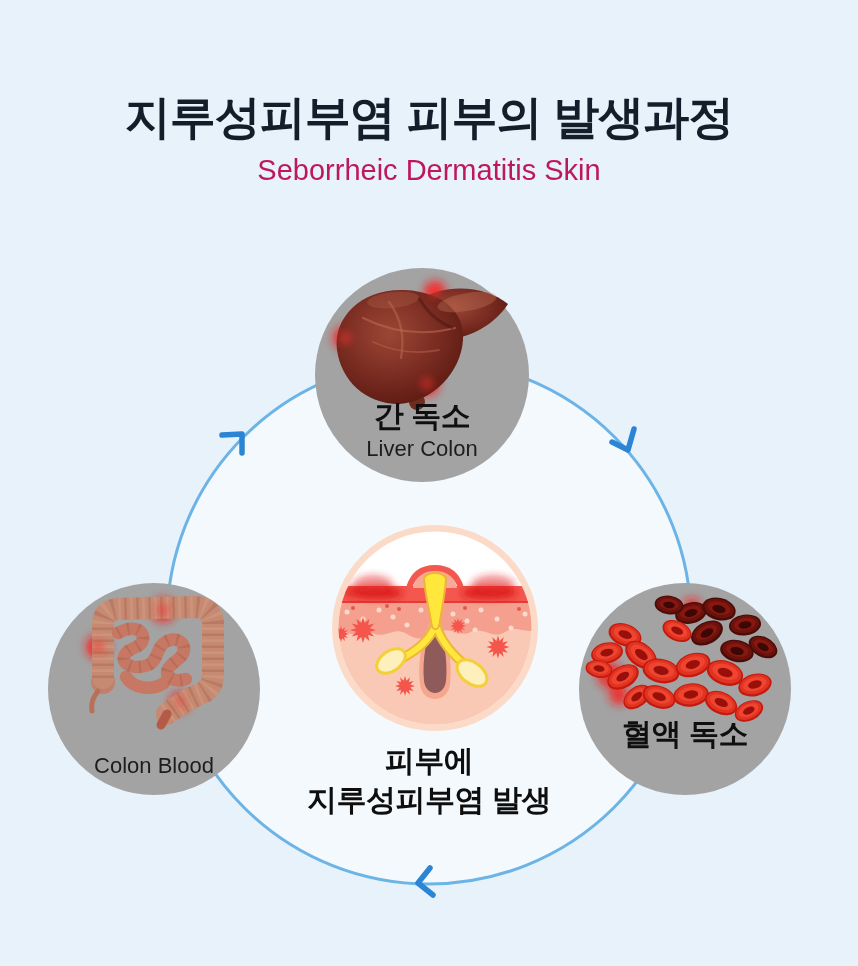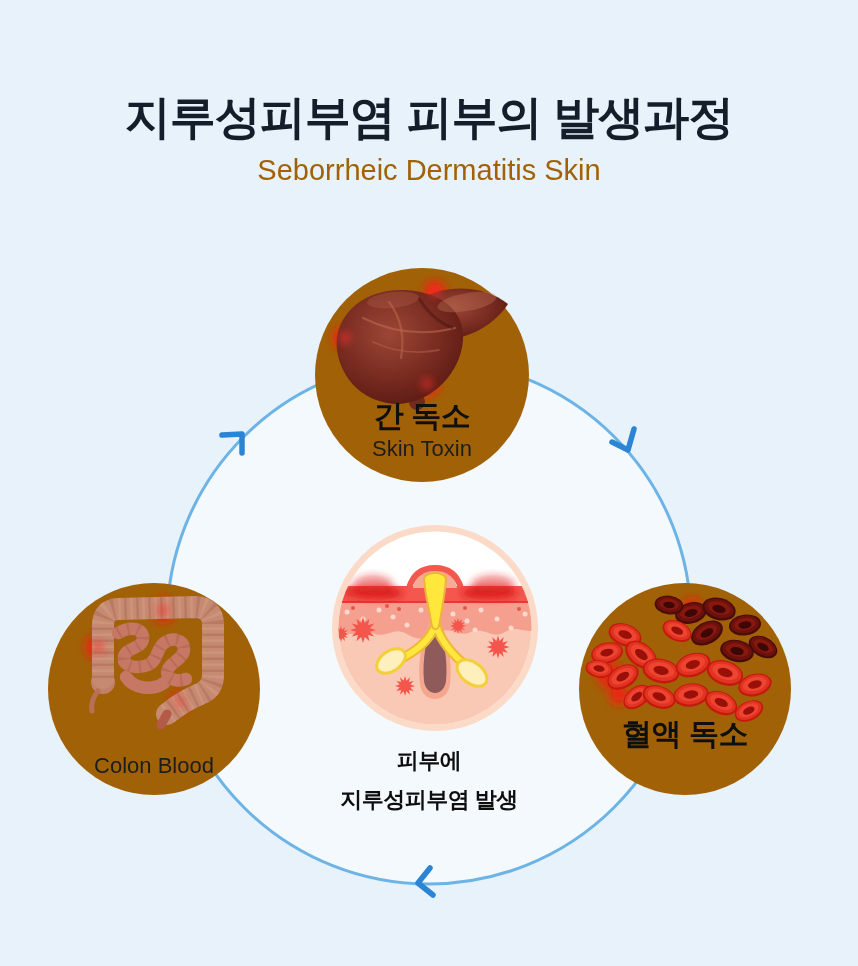--- a/index.html
+++ b/index.html
@@ -4,38 +4,38 @@
 <style>
   html,body{margin:0;padding:0;background:#e8f2fb;}
   .canvas{
     position:relative;width:840px;height:966px;overflow:hidden;
     background:#e8f2fb;
     font-family:"Liberation Sans","DejaVu Sans",sans-serif;
   }
   .cycle-svg{position:absolute;left:0;top:0;z-index:0;}
   .hdr{position:absolute;top:92px;left:0;width:858px;text-align:center;z-index:3;}
   .hdr h1{margin:0;font-size:46px;font-weight:800;letter-spacing:-1px;color:#141e2b;line-height:1.1;}
-  .hdr .sub{margin-top:11px;font-size:29px;font-weight:500;color:#a16207;}
-  .node{position:absolute;background:#a16207;border-radius:50%;z-index:2;}
+  .hdr .sub{margin-top:11px;font-size:29px;font-weight:500;color:#be185d;}
+  .node{position:absolute;background:#a3a3a3;border-radius:50%;z-index:2;}
   .node svg{position:absolute;left:0;}
   .lbl-ko{position:absolute;width:100%;text-align:center;font-size:30px;font-weight:800;color:#0f0f0f;letter-spacing:-0.5px;}
   .lbl-en{position:absolute;width:100%;text-align:center;font-size:22px;font-weight:400;color:#1d1d1d;}
   .node-liver{left:315px;top:268px;width:214px;height:214px;}
   .node-liver svg{top:4px;}
   .node-liver .lbl-ko{top:128px;}
   .node-liver .lbl-en{top:168px;}
   .node-colon{left:48px;top:583px;width:212px;height:212px;}
   .node-colon svg{top:0;}
   .node-blood{left:579px;top:583px;width:212px;height:212px;}
   .node-blood svg{top:0;}
   .node-colon .lbl-ko,.node-blood .lbl-ko{top:131px;}
   .node-colon .lbl-en,.node-blood .lbl-en{top:170px;}
   .skin-wrap{position:absolute;left:329px;top:522px;width:212px;height:212px;z-index:1;}
   .caption{position:absolute;left:179px;top:741px;width:500px;text-align:center;z-index:2;
-    font-size:22px;font-weight:800;color:#0e0e0e;line-height:39px;letter-spacing:-0.5px;}
+    font-size:30px;font-weight:800;color:#0e0e0e;line-height:39px;letter-spacing:-0.5px;}
 </style>
 </head>
 <body>
 
 <div class="canvas">
 
   <svg class="cycle-svg" width="858" height="966" viewBox="0 0 858 966">
     <circle cx="429" cy="622" r="262" fill="rgba(255,255,255,0.52)" stroke="#6cb3e6" stroke-width="3"></circle>
     <g stroke="#2b84d4" stroke-width="5.5" fill="none" stroke-linecap="round" stroke-linejoin="round">
       <polyline points="222,435 242,434 242,453"></polyline>
@@ -78,21 +78,21 @@
         <path d="M 58,70 C 80,80 104,82 124,78" stroke-width="1.8" opacity="0.5"></path>
       </g>
       <path d="M 104,26 C 112,40 122,50 138,56" fill="none" stroke="#481510" stroke-width="3" opacity="0.5"></path>
       <g fill="#ff3030" opacity="0.85" filter="url(#fGlowL)">
         <circle cx="120" cy="20" r="5"></circle>
           <circle cx="30" cy="66" r="5"></circle>
           <circle cx="112" cy="112" r="5"></circle>
       </g>
     </svg>
     <div class="lbl-ko">간 독소</div>
-    <div class="lbl-en">Skin Toxin</div>
+    <div class="lbl-en">Liver Colon</div>
   </div>
 
   <div class="node node-colon">
     <svg width="212" height="150" viewBox="0 0 212 150">
       <defs>
         <filter id="fGlowC" x="-80%" y="-80%" width="260%" height="260%">
             <feGaussianBlur stdDeviation="5"></feGaussianBlur>
           </filter>
       </defs>
       <g filter="url(#fGlowC)" fill="#ff1515" opacity="0.8">

